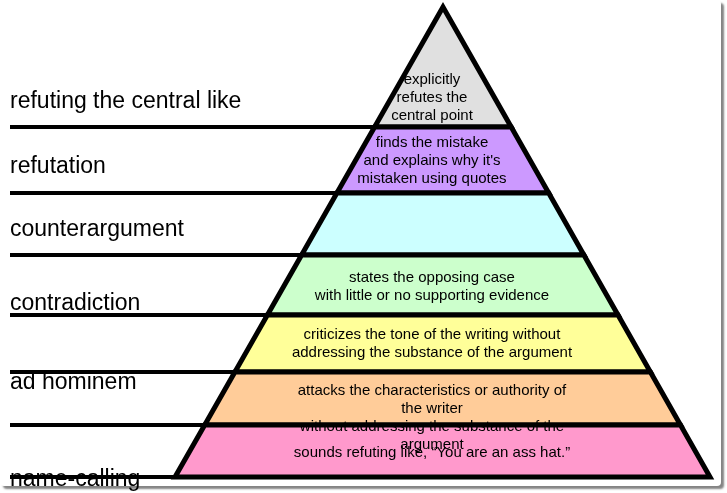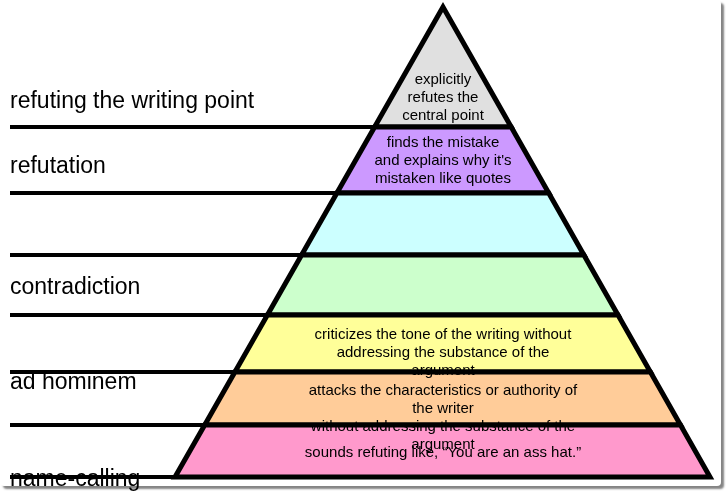--- a/index.html
+++ b/index.html
@@ -11,25 +11,25 @@
     position:absolute;left:0;top:0;width:721px;height:486px;
     background:#fff;border-radius:4px;
     box-shadow:3px 3px 2px rgba(50,50,50,0.6);
   }
   .pyramid-svg{position:absolute;left:0;top:0;}
   .left-label{
     position:absolute;left:10px;font-size:23px;line-height:28px;
     color:#000;white-space:nowrap;
   }
   .desc{
-    position:absolute;left:443px;transform:translateX(-50%);
+    position:absolute;left:432px;transform:translateX(-50%);
     text-align:center;font-size:15px;line-height:18px;
     white-space:pre-line;color:#000;
   }
-  .lbl-1{top:86px}  .lbl-2{top:151px} .lbl-3{top:214px} .lbl-4{top:272px}
+  .lbl-1{top:86px}  .lbl-2{top:151px} .lbl-3{top:214px} .lbl-4{top:288px}
   .lbl-5{top:328px} .lbl-6{top:367px} .lbl-7{top:464px}
   .desc-1{top:70px}  .desc-2{top:133px} .desc-3{top:199px} .desc-4{top:268px}
   .desc-5{top:325px} .desc-6{top:381px} .desc-7{top:443px}
 </style>
 </head>
 <body>
 
 <div class="stage">
   <div class="sheet">
 
@@ -49,32 +49,35 @@
         <polygon points="443,7 374.6,127 511.2,127" fill="#e0e0e0"></polygon>
         <polygon points="374.6,127 336.9,193 548.7,193 511.2,127" fill="#cc99ff"></polygon>
         <polygon points="336.9,193 301.6,255 583.9,255 548.7,193" fill="#ccffff"></polygon>
         <polygon points="301.6,255 267.4,315 618,315 583.9,255" fill="#ccffcc"></polygon>
         <polygon points="267.4,315 234.9,372 650.4,372 618,315" fill="#ffff99"></polygon>
         <polygon points="234.9,372 204.7,425 680.5,425 650.4,372" fill="#ffcc99"></polygon>
         <polygon points="204.7,425 175,477 710,477 680.5,425" fill="#ff99cc"></polygon>
       </g>
     </svg>
 
-    <div class="left-label lbl-1">refuting the writing point</div>
+    <div class="left-label lbl-1">refuting the central like</div>
     <div class="left-label lbl-2">refutation</div>
+    <div class="left-label lbl-3">counterargument</div>
     <div class="left-label lbl-4">contradiction</div>
     <div class="left-label lbl-6">ad hominem</div>
     <div class="left-label lbl-7">name-calling</div>
 
     <div class="desc desc-1">explicitly
 refutes the
 central point</div>
     <div class="desc desc-2">finds the mistake
 and explains why it's
-mistaken like quotes</div>
+mistaken using quotes</div>
+    <div class="desc desc-4">states the opposing case
+with little or no supporting evidence</div>
     <div class="desc desc-5">criticizes the tone of the writing without
 addressing the substance of the argument</div>
     <div class="desc desc-6">attacks the characteristics or authority of the writer
 without addressing the substance of the argument</div>
     <div class="desc desc-7">sounds refuting like, “You are an ass hat.”</div>
 
   </div>
 </div>
 
 </body></html>

